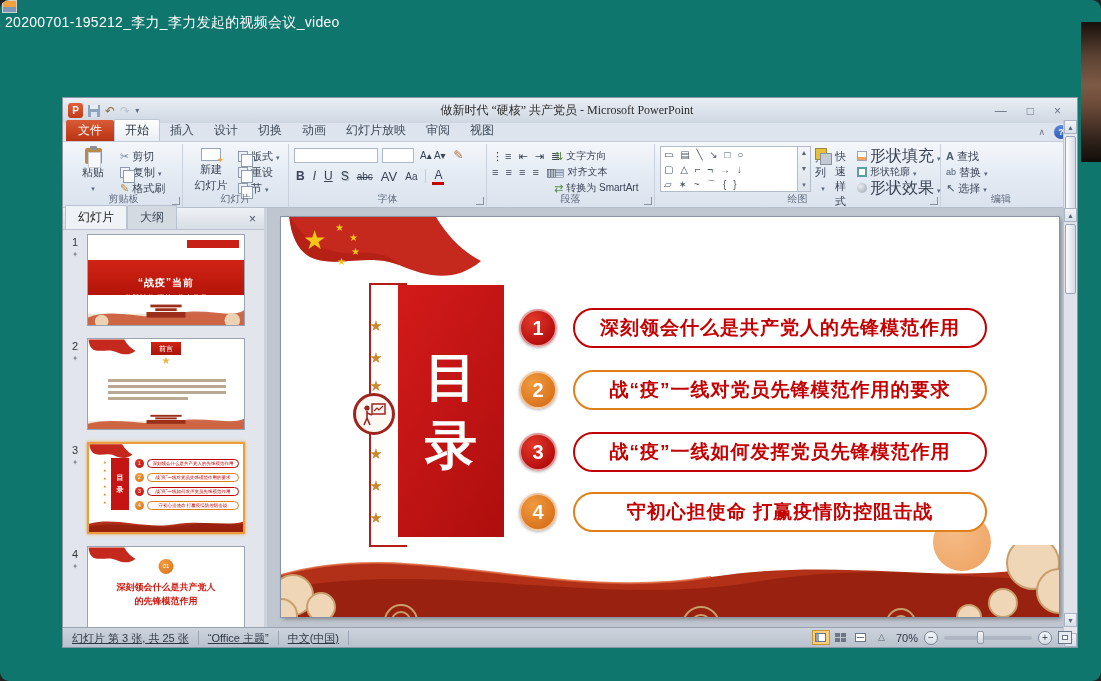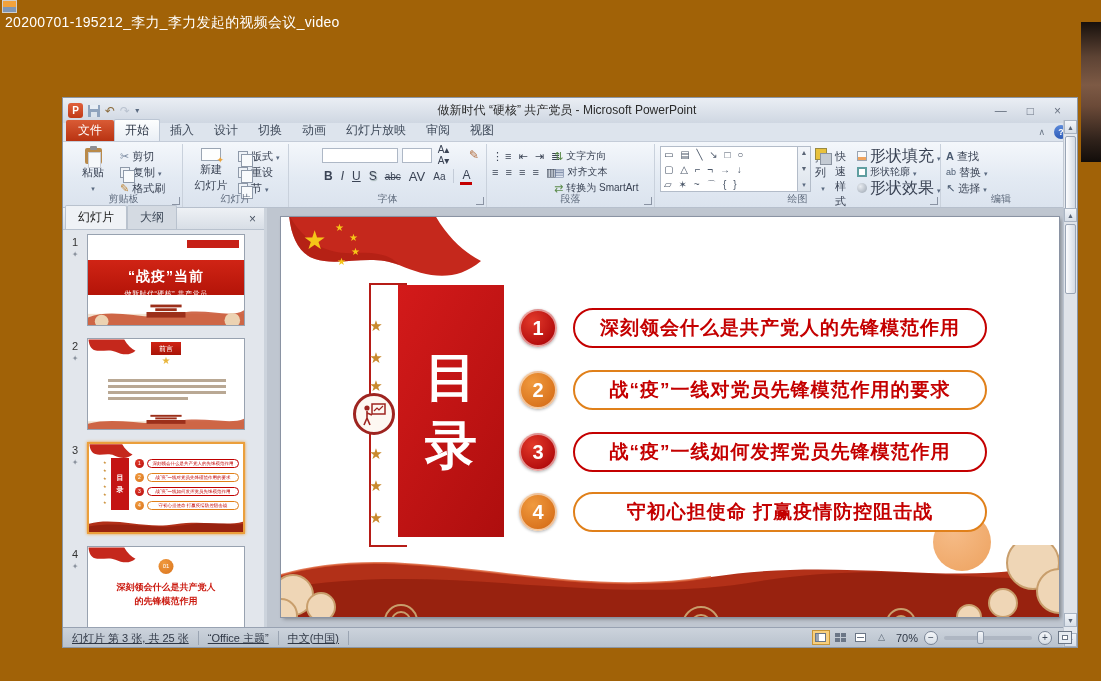--- a/index.html
+++ b/index.html
@@ -1,17 +1,17 @@
 <!DOCTYPE html>
 <html><head>
 <meta charset="utf-8">
 <style>
   * { margin:0; padding:0; box-sizing:border-box; }
   body { background:#222; font-family:"Liberation Sans","DejaVu Sans",sans-serif; }
-  .stage { position:relative; width:1101px; height:681px; background:#a16207; overflow:hidden; }
+  .stage { position:relative; width:1101px; height:681px; background:#0f766e; overflow:hidden;border-radius:9px; }
 
   
   .player-icon { position:absolute; left:2px; top:0; width:15px; height:13px;
     background:linear-gradient(#f2a23c 55%, #7f96b5 55%); border:1px solid #cfcfcf; }
   .player-title { position:absolute; left:5px; top:14px; color:#ffffff; font-size:14px; letter-spacing:.3px; }
   .video-sliver { position:absolute; left:1081px; top:22px; width:20px; height:140px;
     background:linear-gradient(180deg,#17100c 0%,#5d4334 25%,#7d5a45 45%,#6b4a38 60%,#2e211a 85%,#120d0a 100%); }
 
   
   .win { position:absolute; left:62px; top:97px; width:1016px; height:551px;
@@ -21,21 +21,21 @@
   .titlebar { height:25px; background:linear-gradient(#eaeef4,#cfd7e2); display:flex; align-items:center; flex:0 0 auto; }
   .qat { display:flex; align-items:center; gap:5px; padding-left:5px; }
   .ppt-logo { width:15px; height:15px; background:linear-gradient(#e0603c,#c13a17); border-radius:3px;
     color:#fff; font-size:10px; font-weight:bold; text-align:center; line-height:15px; }
   .save-ic { width:12px; height:12px; background:#8fa3bd; position:relative; }
   .save-ic::before { content:""; position:absolute; left:2px; top:0; width:8px; height:4px; background:#e7edf4; }
   .save-ic::after { content:""; position:absolute; left:3px; bottom:0; width:6px; height:5px; background:#dbe3ec; }
   .qat-glyph { font-size:12px; color:#8a6a3a; line-height:12px; }
   .qat-glyph.dim { color:#b9c2cf; }
   .qat-caret { font-size:8px; color:#5a6a80; }
-  .win-title { flex:1; text-align:center; font-size:12px; color:#2b2b2b; }
+  .win-title { flex:1; text-align:center; font-size:12px; color:#2b2b2b;font-family:Liberation Serif, serif; }
   .win-controls { display:flex; gap:20px; padding-right:16px; color:#6a7382; font-size:12px; }
   .win-controls span { cursor:default; }
 
   
   .tabrow { height:19px; background:#dde4ed; border-bottom:1px solid #c4ccd8; display:flex; align-items:flex-end; padding-left:3px; flex:0 0 auto; }
   .tab { padding:2px 10px 2px; font-size:12px; color:#3f4a5a; }
   .tab-file { background:linear-gradient(#d95b35,#b93312); color:#fff; border-radius:2px 2px 0 0; padding:2px 12px; }
   .tab-active { background:linear-gradient(#fdfefe,#e9eef5); border:1px solid #bcc6d4; border-bottom:none; border-radius:2px 2px 0 0; color:#2b3545; }
   .tabrow-right { margin-left:auto; display:flex; align-items:center; gap:9px; padding:0 9px 2px 0; }
   .collapse-ic { font-size:9px; color:#6a7686; }
@@ -56,21 +56,21 @@
   .ic { font-size:11px; line-height:11px; }
   .clip-ic { width:17px; height:21px; background:#b98a4a; border-radius:2px; position:relative; }
   .clip-ic::before { content:""; position:absolute; left:5px; top:-2px; width:7px; height:4px; background:#8e8f94; border-radius:1px; }
   .clip-ic::after { content:""; position:absolute; left:3px; top:4px; width:11px; height:14px; background:#f6f8fa; border:1px solid #c8ccd4; }
   .slide-ic { width:20px; height:16px; background:#fdfefe; border:1px solid #9aa5b3; position:relative; }
   .slide-ic::after { content:"✦"; position:absolute; right:-4px; bottom:-5px; color:#e8a33d; font-size:9px; }
   .copy-ic { width:10px; height:11px; background:#eef2f7; border:1px solid #8e99a9; position:relative; }
   .copy-ic::after { content:""; position:absolute; left:2px; top:2px; width:10px; height:11px; background:#f8fafc; border:1px solid #8e99a9; }
   .caret::after { content:"▾"; font-size:7px; color:#5a6a80; }
   .combo { background:#fff; border:1px solid #aeb8c6; height:15px; }
-  .fontrow { display:flex; align-items:center; gap:4px; height:18px;margin-left:28px; }
+  .fontrow { display:flex; align-items:center; gap:4px; height:18px; }
   .fbtn { font-size:12px; color:#3a4354; padding:0 2px; }
   .vsep { width:1px; height:14px; background:#c4ccd8; margin:0 2px; }
   .shapes-box { width:138px; height:46px; background:#fff; border:1px solid #b3bcc9; font-size:10px; color:#4a5668;
     line-height:15px; padding:0 3px; letter-spacing:2px; overflow:hidden; }
   .shapes-side { width:13px; height:46px; border:1px solid #b3bcc9; border-left:none; background:linear-gradient(#f2f5f9,#dde4ec);
     display:flex; flex-direction:column; align-items:center; justify-content:space-between; font-size:7px; color:#5a6576; padding:2px 0; }
   .arrange-ic { width:16px; height:15px; position:relative; }
   .arrange-ic::before { content:""; position:absolute; left:0; top:0; width:10px; height:10px; background:#e8c13c; border:1px solid #9a8a40; }
   .arrange-ic::after { content:""; position:absolute; left:5px; top:5px; width:10px; height:10px; background:#c3cad3; border:1px solid #8a93a0; }
   .qstyle-ic { width:18px; height:14px; background:linear-gradient(#d7dce2,#aab2bc); border-radius:3px; box-shadow:1px 1px 1px rgba(0,0,0,.25); }
@@ -94,21 +94,21 @@
   .anim-star { font-size:8px; color:#8a929e; margin-top:2px; }
   .thumb { width:158px; height:92px; background:#fff; border:1px solid #98a2b0; position:relative; overflow:hidden; }
   .thumb.selected { border:2px solid #eb9f3c; box-shadow:0 0 3px #eb9f3c; }
   .pscroll { position:absolute; right:0; top:22px; bottom:0; width:14px; background:#e4e8ee; border-left:1px solid #c3cad4; }
   .sbtn { position:absolute; left:0; width:13px; height:14px; background:linear-gradient(#f2f5f9,#d8dfe8); border:1px solid #aab4c2;
     font-size:7px; color:#5a6576; text-align:center; line-height:13px; }
   .sthumb { position:absolute; left:1px; width:11px; background:linear-gradient(90deg,#fdfdfe,#d4dbe5); border:1px solid #9aa5b5; border-radius:2px; }
 
   
   .t-band { position:absolute; left:0; right:0; top:25px; height:35px; background:linear-gradient(#d02415,#b41408); color:#fff; text-align:center; }
-  .t-band .l1 { font-size:14px; font-weight:bold; margin-top:8px; letter-spacing:1px; }
+  .t-band .l1 { font-size:10px; font-weight:bold; margin-top:16px; letter-spacing:1px; }
   .t-band .l2 { font-size:7px; margin-top:3px; letter-spacing:.5px; }
   .t-logo { position:absolute; right:5px; top:5px; width:52px; height:8px; background:#c62017; }
   .t-scene { position:absolute; left:0; right:0; bottom:0; }
   .t-flag { position:absolute; left:0; top:0; }
   .t-banner { position:absolute; left:50%; transform:translateX(-50%); top:3px; width:30px; height:13px; background:linear-gradient(#d02415,#a81408);
     color:#fff; font-size:7px; text-align:center; line-height:13px; }
   .t-bstar { position:absolute; left:50%; transform:translateX(-50%); top:16px; font-size:10px; color:#e8b53c; }
   .t-line { position:absolute; left:20px; width:118px; height:3px; background:#b9a894; }
   .t4-badge { position:absolute; left:50%; transform:translateX(-50%); top:12px; width:15px; height:15px; border-radius:50%;
     background:radial-gradient(circle at 35% 30%, #f09a3e, #d9731d); color:#fff; font-size:6px; text-align:center; line-height:15px; }

